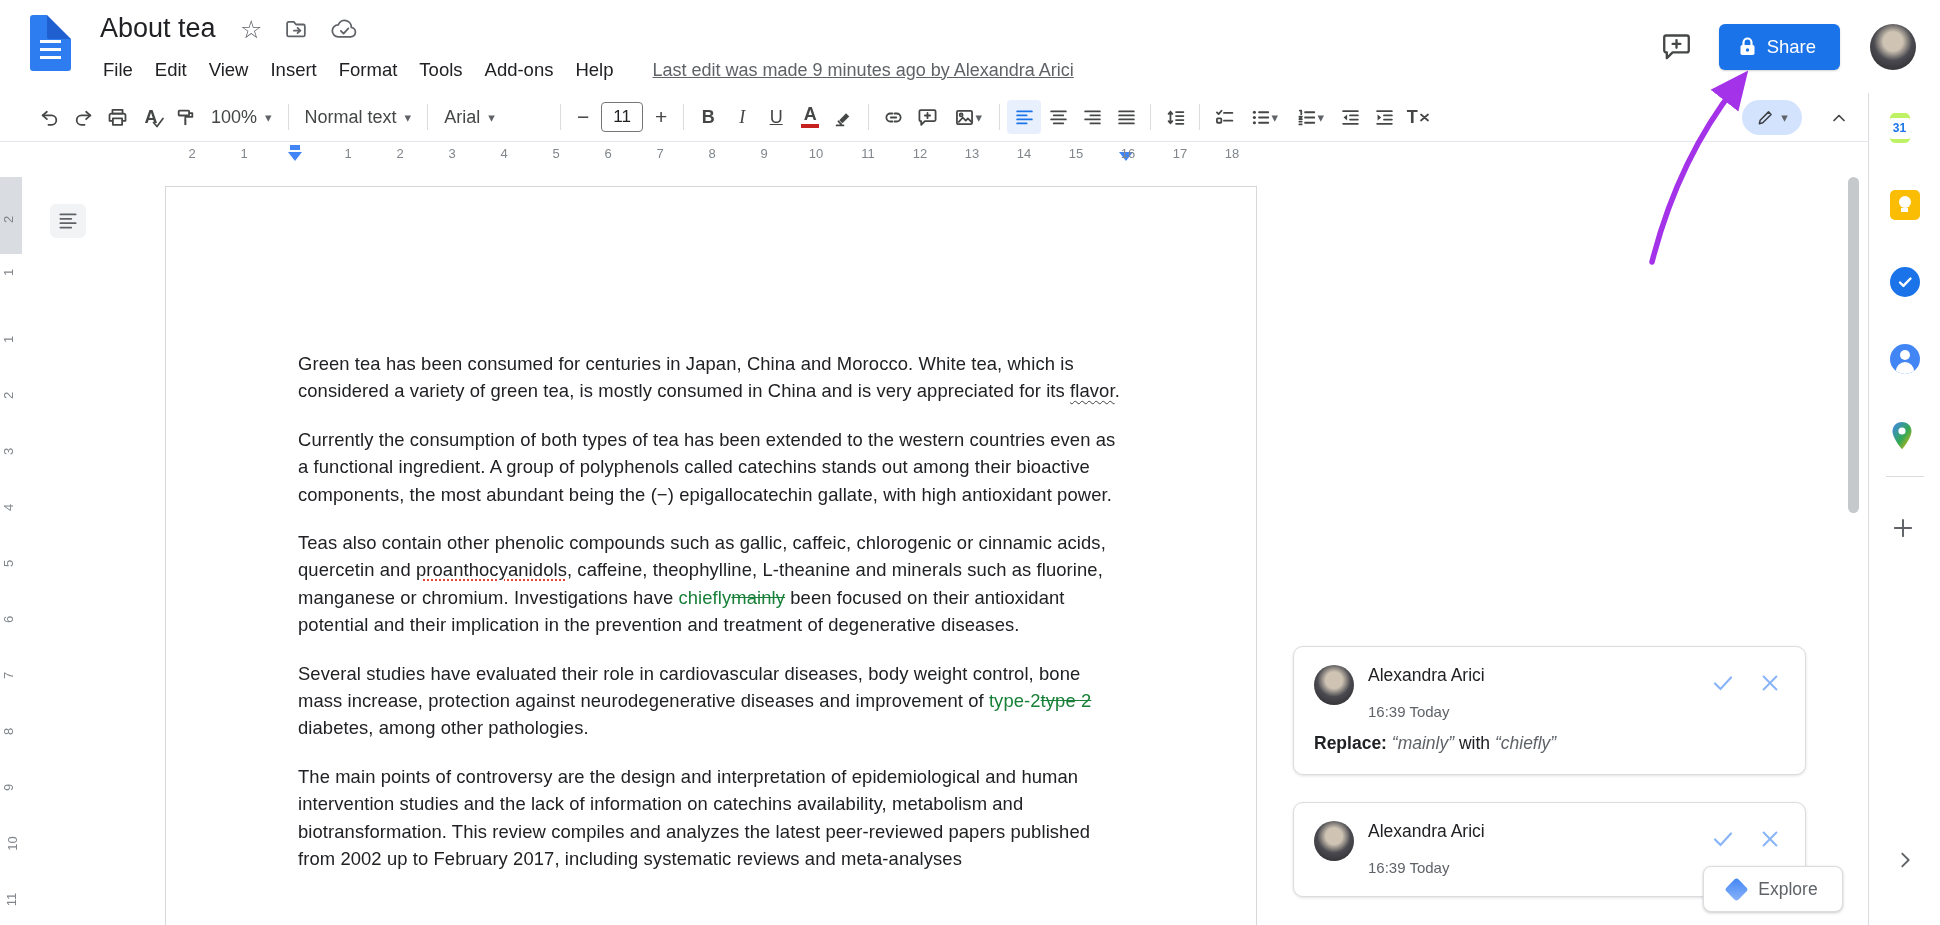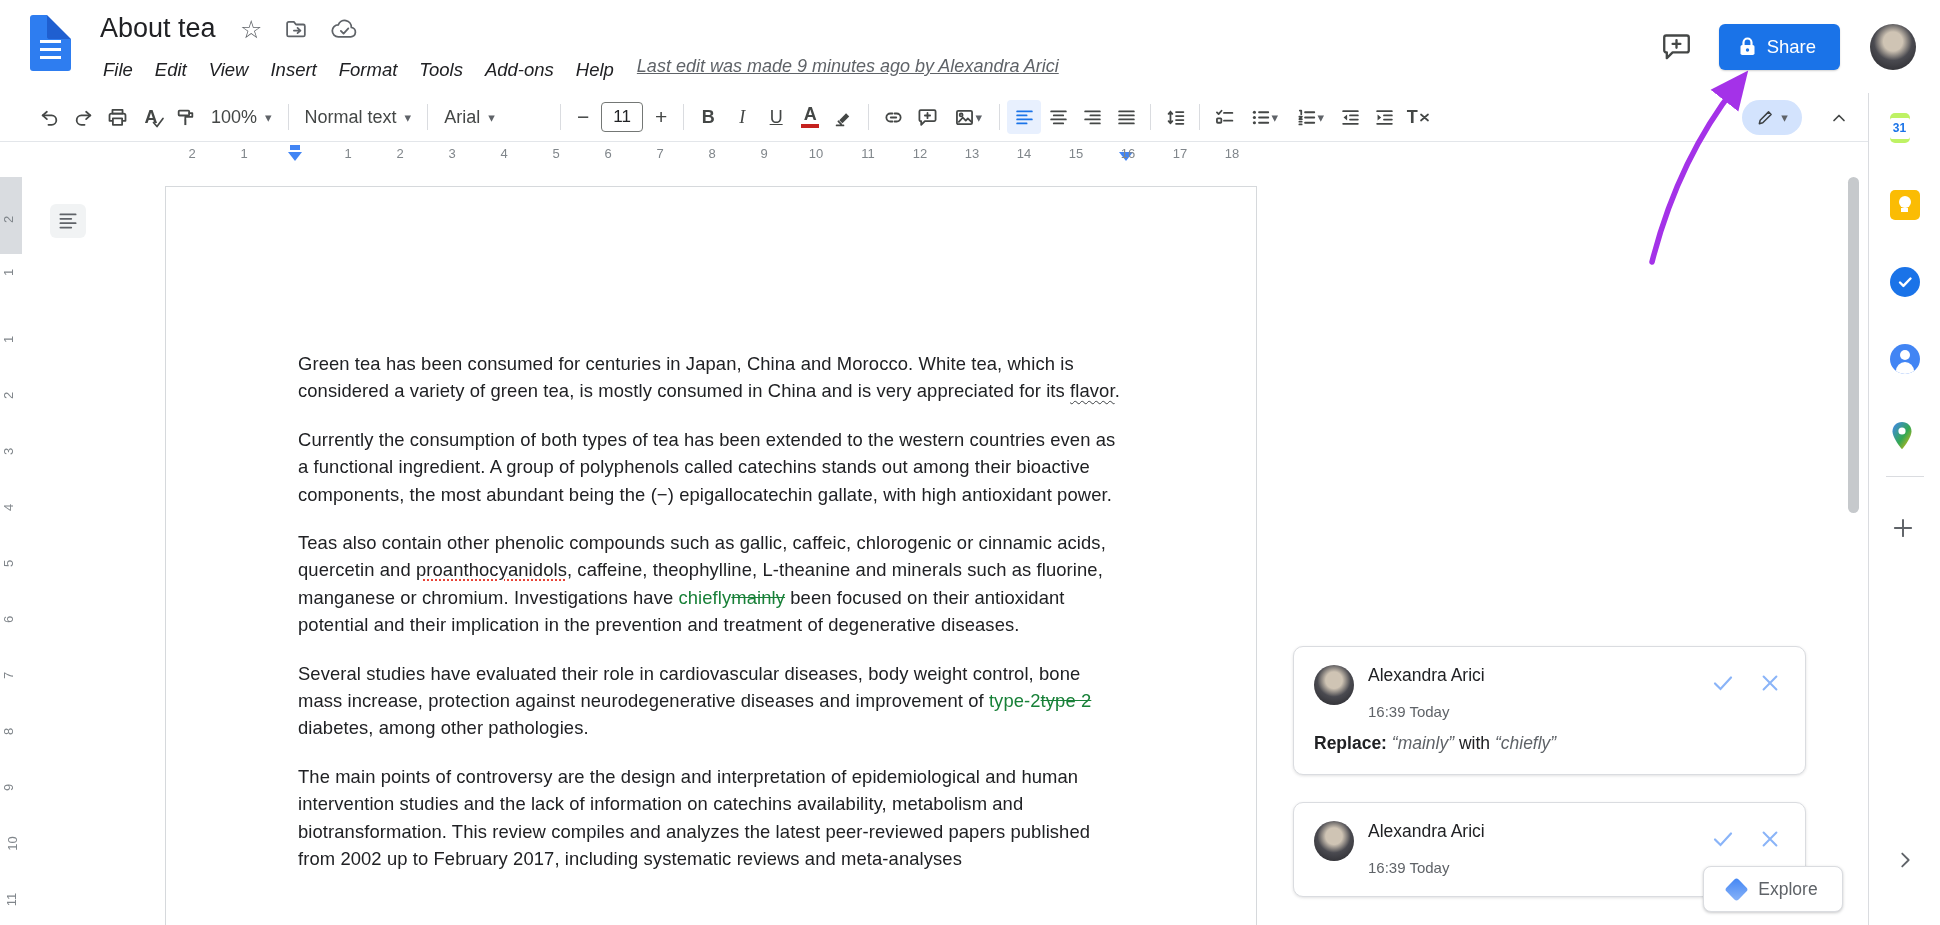--- a/index.html
+++ b/index.html
@@ -11,24 +11,24 @@
   .topbar { position:absolute; left:0; top:0; right:0; height:93px; background:#fff; z-index:20; }
   .docs-logo { position:absolute; left:30px; top:15px; width:41px; height:56px;
     background:#2e7df0; border-radius:3px; cursor:pointer; }
   .docs-logo::before { content:""; position:absolute; left:10px; top:25px; width:21px; height:21px;
     background:repeating-linear-gradient(#fff 0 3px, transparent 3px 8px); }
   .docs-logo::after { content:""; position:absolute; right:0; top:0; width:0; height:0;
     border:12px solid; border-color:#fff #fff #1f5fd0 #1f5fd0; border-radius:0 0 0 3px; }
   .doc-title { position:absolute; left:100px; top:13px; font-size:27px; font-weight:400; color:#202124; }
   .title-icons { position:absolute; left:240px; top:17px; display:flex; gap:22px; align-items:center; color:#5f6368; }
   .title-icons .glyph { font-size:25px; line-height:1; cursor:pointer; }
-  .menubar { position:absolute; left:92px; top:56px; display:flex; align-items:flex-start;
-    font-size:18.5px; color:#202124;font-style:italic; }
+  .menubar { position:absolute; left:92px; top:56px; display:flex; align-items:center;
+    font-size:18.5px; color:#202124; }
   .menu-item { padding:3px 11px; border-radius:4px; cursor:pointer; }
-  .last-edit { margin-left:12px; font-size:18px; color:#5f6368; text-decoration:underline; cursor:pointer; }
+  .last-edit { margin-left:28px; font-size:18px; color:#5f6368; text-decoration:underline; cursor:pointer; }
   .top-actions { position:absolute; right:0; top:0; height:93px; display:flex; align-items:center; }
   .comment-top-btn { width:44px; height:44px; display:flex; align-items:center; justify-content:center;
     margin-right:20px; cursor:pointer; }
   .share-button { height:46px; display:flex; align-items:center; gap:11px; padding:0 24px 0 20px;
     background:#1a73e8; color:#fff; border:none; border-radius:6px; font-size:18.5px; font-weight:500;
     font-family:inherit; margin-right:30px; cursor:pointer; box-shadow:0 1px 2px rgba(0,0,0,.18); }
   .avatar { width:46px; height:46px; border-radius:50%; margin-right:24px; cursor:pointer;
     background:radial-gradient(circle at 50% 38%, #cfc4b4 0 26%, #4a4a50 52%, #232327 100%); }
 
   

